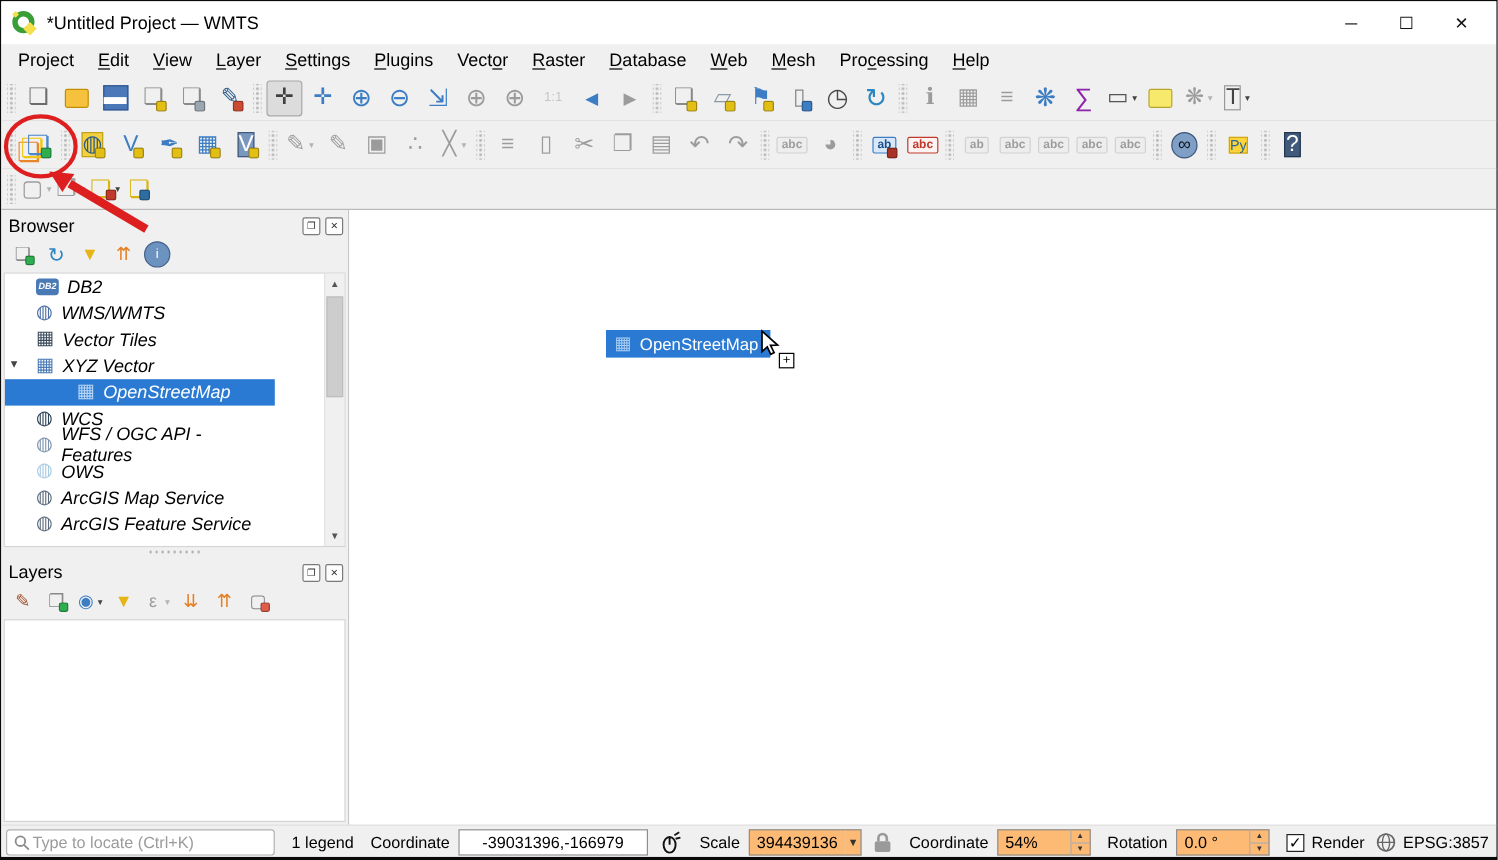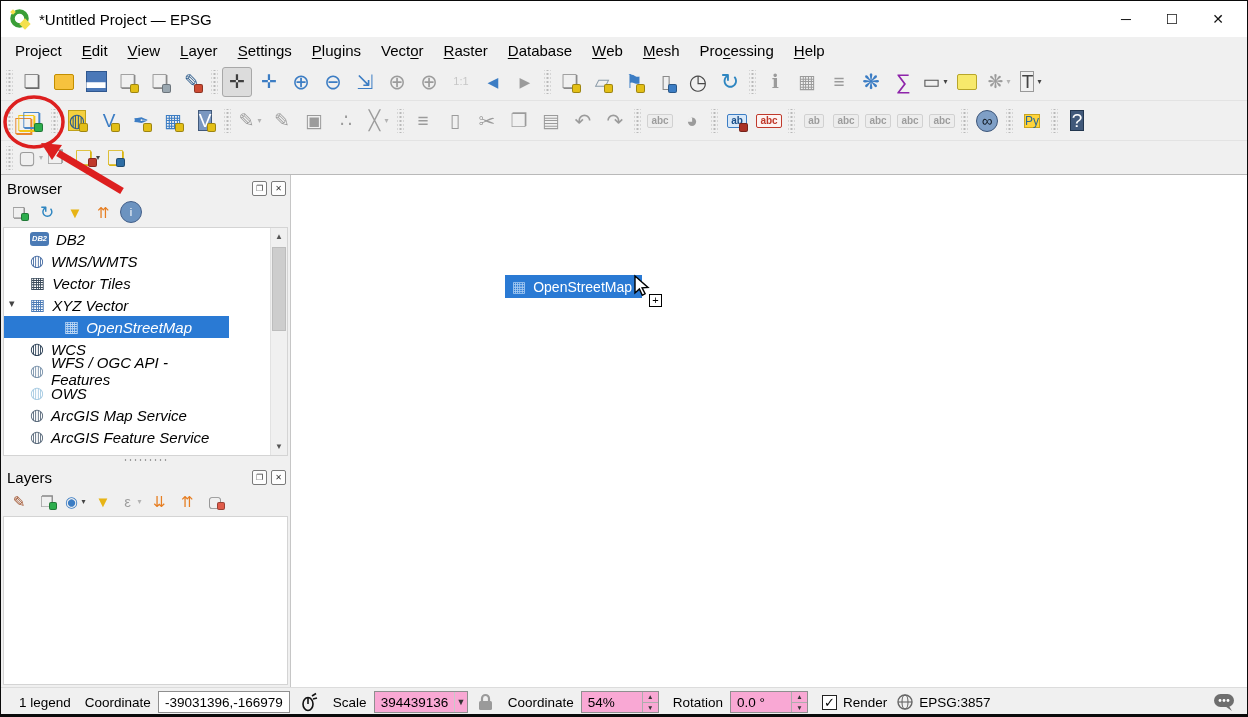--- a/index.html
+++ b/index.html
@@ -75,23 +75,23 @@
   
   .statusbar{height:29px;background:#f0f0f0;border-top:1px solid #dcdcdc;display:flex;align-items:center;
     padding:0 4px;font-size:13.5px;overflow:hidden;white-space:nowrap;}
   .locator{width:224px;height:22px;background:#fff;border:1px solid #b0b0b0;border-radius:3px;
     display:flex;align-items:center;padding-left:5px;flex:0 0 auto;}
   .locator input{border:none;outline:none;flex:1;font-size:13.5px;font-family:inherit;background:transparent;min-width:0;}
   .locator input::placeholder{color:#9b9b9b;}
   .sb-text{margin-left:14px;}
   .sb-label{margin-left:14px;}
   .sb-input{height:22px;border:1px solid #8f8f8f;background:#fff;font-size:13.5px;font-family:inherit;text-align:center;margin-left:7px;}
-  .coord{width:132px;}
+  .coord{width:158px;}
   .sb-ic{margin-left:9px;flex:0 0 auto;}
-  .combo,.spin{height:22px;background:#f9a8d4;border:1px solid #8f8f8f;display:flex;align-items:stretch;margin-left:7px;flex:0 0 auto;}
+  .combo,.spin{height:22px;background:#fdba74;border:1px solid #8f8f8f;display:flex;align-items:stretch;margin-left:7px;flex:0 0 auto;}
   .combo .val,.spin .val{display:flex;align-items:center;padding:0 6px;}
   .combo{width:94px;}
   .combo .val{flex:1;}
   .caret{width:16px;display:flex;align-items:center;justify-content:center;font-size:9px;color:#333;border-left:1px solid #c9c9c9;}
   .spin .val{flex:1;}
   .spin{width:78px;}
   .spin-btns{width:16px;border-left:1px solid #adadad;display:flex;flex-direction:column;}
   .spin-btns span{flex:1;display:flex;align-items:center;justify-content:center;font-size:6.5px;color:#333;}
   .spin-btns span:first-child{border-bottom:1px solid #adadad;}
   .cb-wrap{display:flex;align-items:center;margin-left:14px;flex:0 0 auto;}
@@ -105,21 +105,21 @@
 <body>
 
 <div class="window">
 
   <div class="titlebar">
     <svg width="22" height="22" viewBox="0 0 22 22">
       <circle cx="10.5" cy="10.5" r="7" fill="none" stroke="#3a9e37" stroke-width="4.5"></circle>
       <rect x="12" y="12" width="8" height="8" fill="#f4e04d" transform="rotate(45 16 16)"></rect>
       <rect x="2" y="2" width="4" height="4" fill="#f4e04d" transform="rotate(45 4 4)"></rect>
     </svg>
-    <span class="title">*Untitled Project — EPSG</span>
+    <span class="title">*Untitled Project — WMTS</span>
     <span class="tb-spacer"></span>
     <span class="winbtn">─</span>
     <span class="winbtn">☐</span>
     <span class="winbtn close">✕</span>
   </div>
 
   <div class="menubar" id="menubar">
       <div class="menu-item">Pro<u>j</u>ect</div>
       <div class="menu-item"><u>E</u>dit</div>
       <div class="menu-item"><u>V</u>iew</div>
@@ -505,20 +505,27 @@
         <span>OpenStreetMap</span>
       </div>
       <svg class="drag-cursor" width="22" height="24">
         <path d="M4 2 L4 19 L8.4 15 L11.3 21.2 L14.1 19.8 L11.1 13.8 L17 13.5 Z" fill="#fff" stroke="#000" stroke-width="1.4"></path>
       </svg>
       <div class="drop-badge">+</div>
     </div>
   </div>
 
   <div class="statusbar">
+    <div class="locator">
+      <svg width="14" height="14" viewBox="0 0 14 14">
+        <circle cx="6" cy="6" r="4" fill="none" stroke="#8a8a8a" stroke-width="1.5"></circle>
+        <line x1="9" y1="9" x2="13" y2="13" stroke="#8a8a8a" stroke-width="1.5"></line>
+      </svg>
+      <input placeholder="Type to locate (Ctrl+K)" style="">
+    </div>
     <span class="sb-text">1 legend</span>
     <span class="sb-label">Coordinate</span>
     <input class="sb-input coord" value="-39031396,-166979" style="">
     <svg class="sb-ic" width="20" height="20" viewBox="0 0 20 20">
       <ellipse cx="9" cy="12" rx="5" ry="6.5" fill="none" stroke="#111" stroke-width="1.6"></ellipse>
       <line x1="9" y1="6" x2="9" y2="12" stroke="#111" stroke-width="1.6"></line>
       <line x1="13" y1="4" x2="17" y2="1.5" stroke="#111" stroke-width="1.6"></line>
       <line x1="14" y1="7" x2="18" y2="6" stroke="#111" stroke-width="1.6"></line>
     </svg>
     <span class="sb-label">Scale</span>

